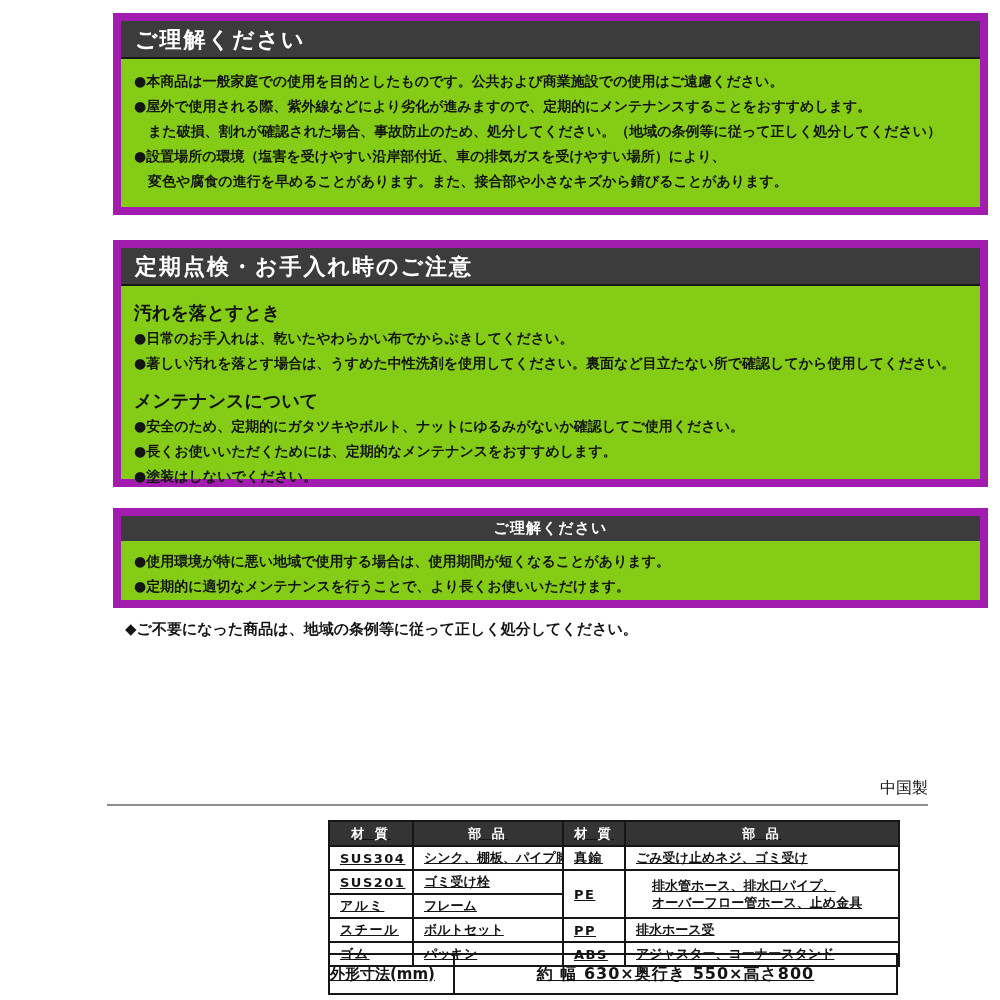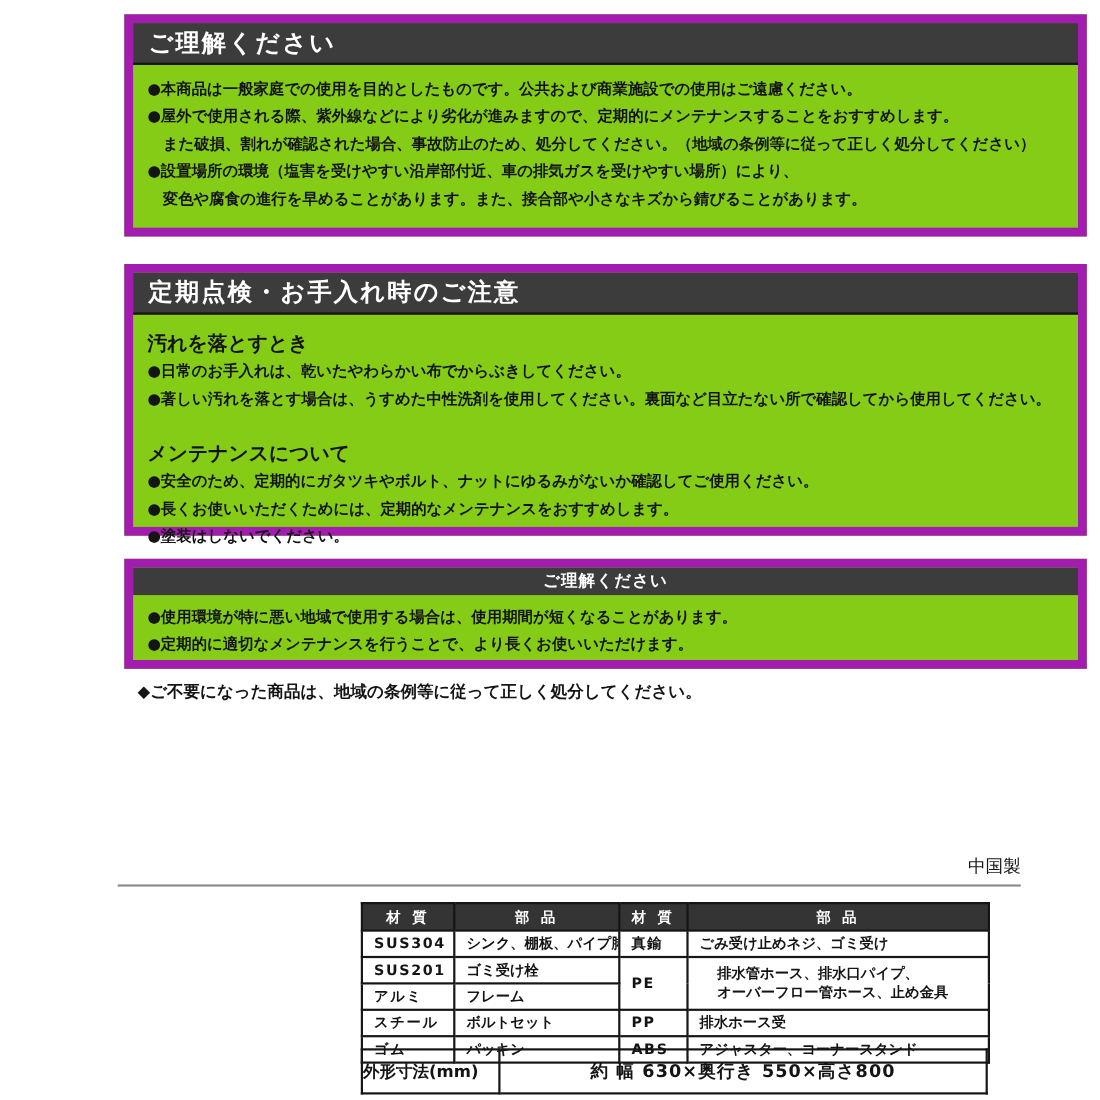--- a/index.html
+++ b/index.html
@@ -10,25 +10,25 @@
     overflow:hidden;
   }
   .box { position:absolute; left:113px; width:875px; border:8px solid #a21caf; background:#84cc16; }
   .banner { background:#3c3c3c; color:#ffffff; font-weight:bold; }
   .banner-large { font-size:22px; height:38px; line-height:38px; padding-left:14px; letter-spacing:2px; border-bottom:2px solid #161616; }
   .banner-small { font-size:15px; height:25px; line-height:25px; text-align:center; letter-spacing:1px; }
   .content { padding:10px 8px 10px 13px; }
   .line { font-size:14px; font-weight:700; line-height:25px; white-space:nowrap; overflow:hidden; }
   .cont { padding-left:14px; }
   .subhead { font-size:18px; font-weight:800; line-height:26px; margin-top:4px; }
-  .gap-top { margin-top:24px; }
+  .gap-top { margin-top:12px; }
   .disposal { position:absolute; left:125px; top:620px; font-size:15px; font-weight:700; white-space:nowrap; }
   .made-in { position:absolute; left:810px; top:778px; width:118px; text-align:right; font-size:16px; font-weight:400; }
   .rule { position:absolute; left:107px; top:804px; width:821px; height:2px; background:#8d8d8d; }
-  table { border-collapse:collapse; }
+  table { border-collapse:collapse;text-decoration:underline; }
   .mat-table { position:absolute; left:328px; top:820px; width:570px; border:2px solid #161616; table-layout:fixed; }
   .mat-table th { background:#343434; color:#fff; font-size:13px; font-weight:700; letter-spacing:3px; height:25px; border:2px solid #161616; text-align:center; }
   .mat-table td { border:2px solid #161616; font-size:13px; font-weight:700; padding:2px 6px 2px 10px; height:21px; white-space:nowrap; overflow:hidden; }
   .mat-col { letter-spacing:1.5px; }
   .mat-table .two-line div { line-height:17px;margin-left:16px; }
   .dim-table { position:absolute; left:328px; top:953px; width:570px; border:2px solid #161616; table-layout:fixed; }
   .dim-table td { border:2px solid #161616; height:40px; }
   .dim-label { font-size:15px; font-weight:600; }
   .dim-value { font-size:16px; font-weight:800; text-align:center; letter-spacing:1px; }
 </style>

